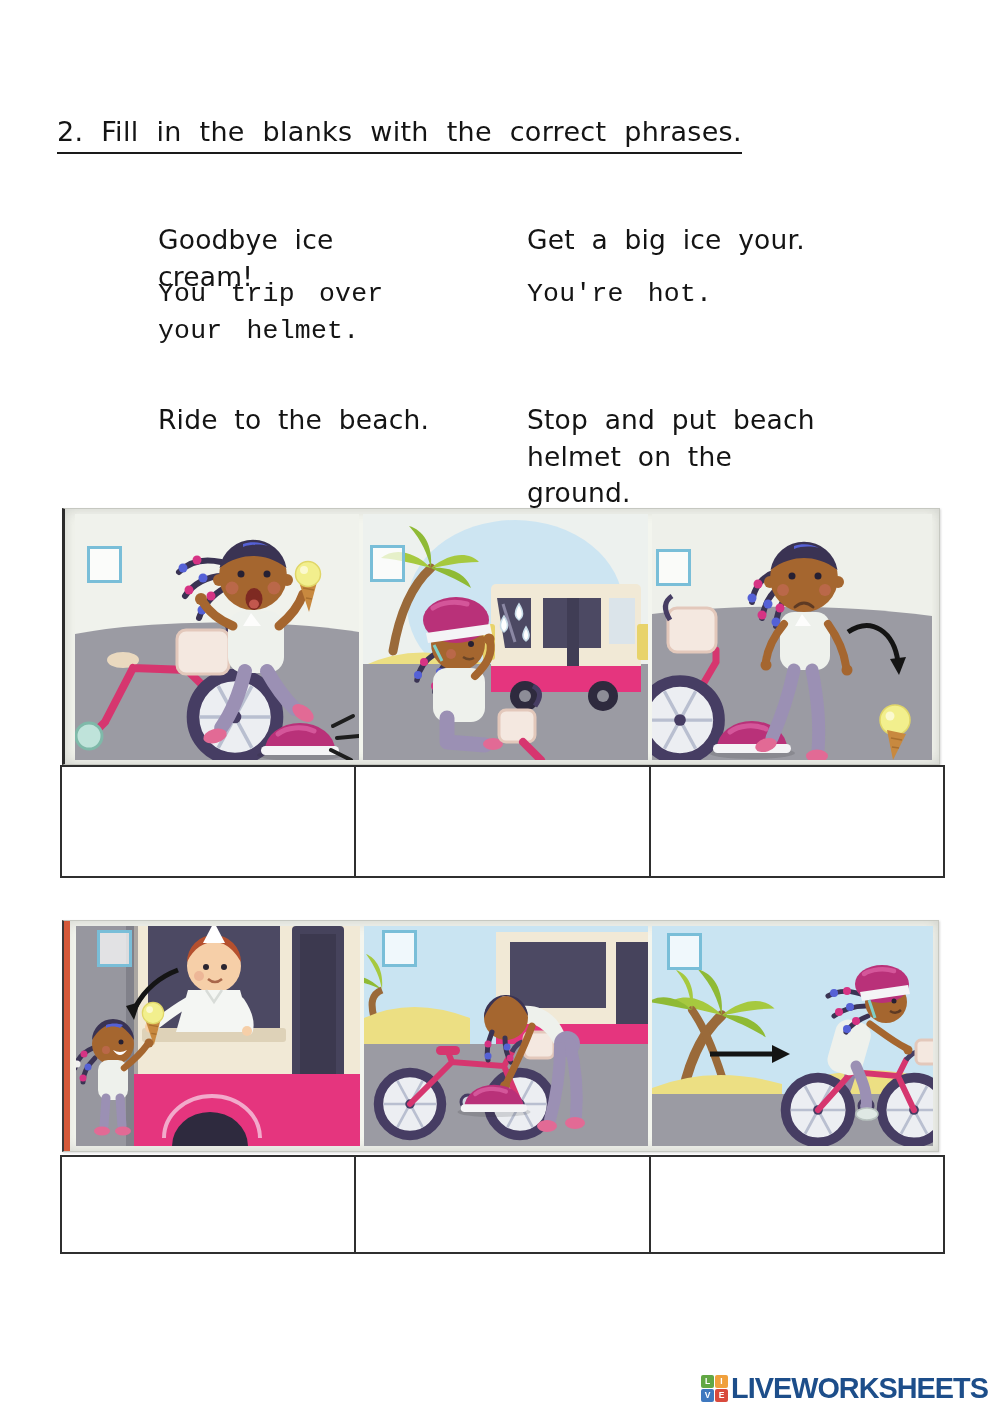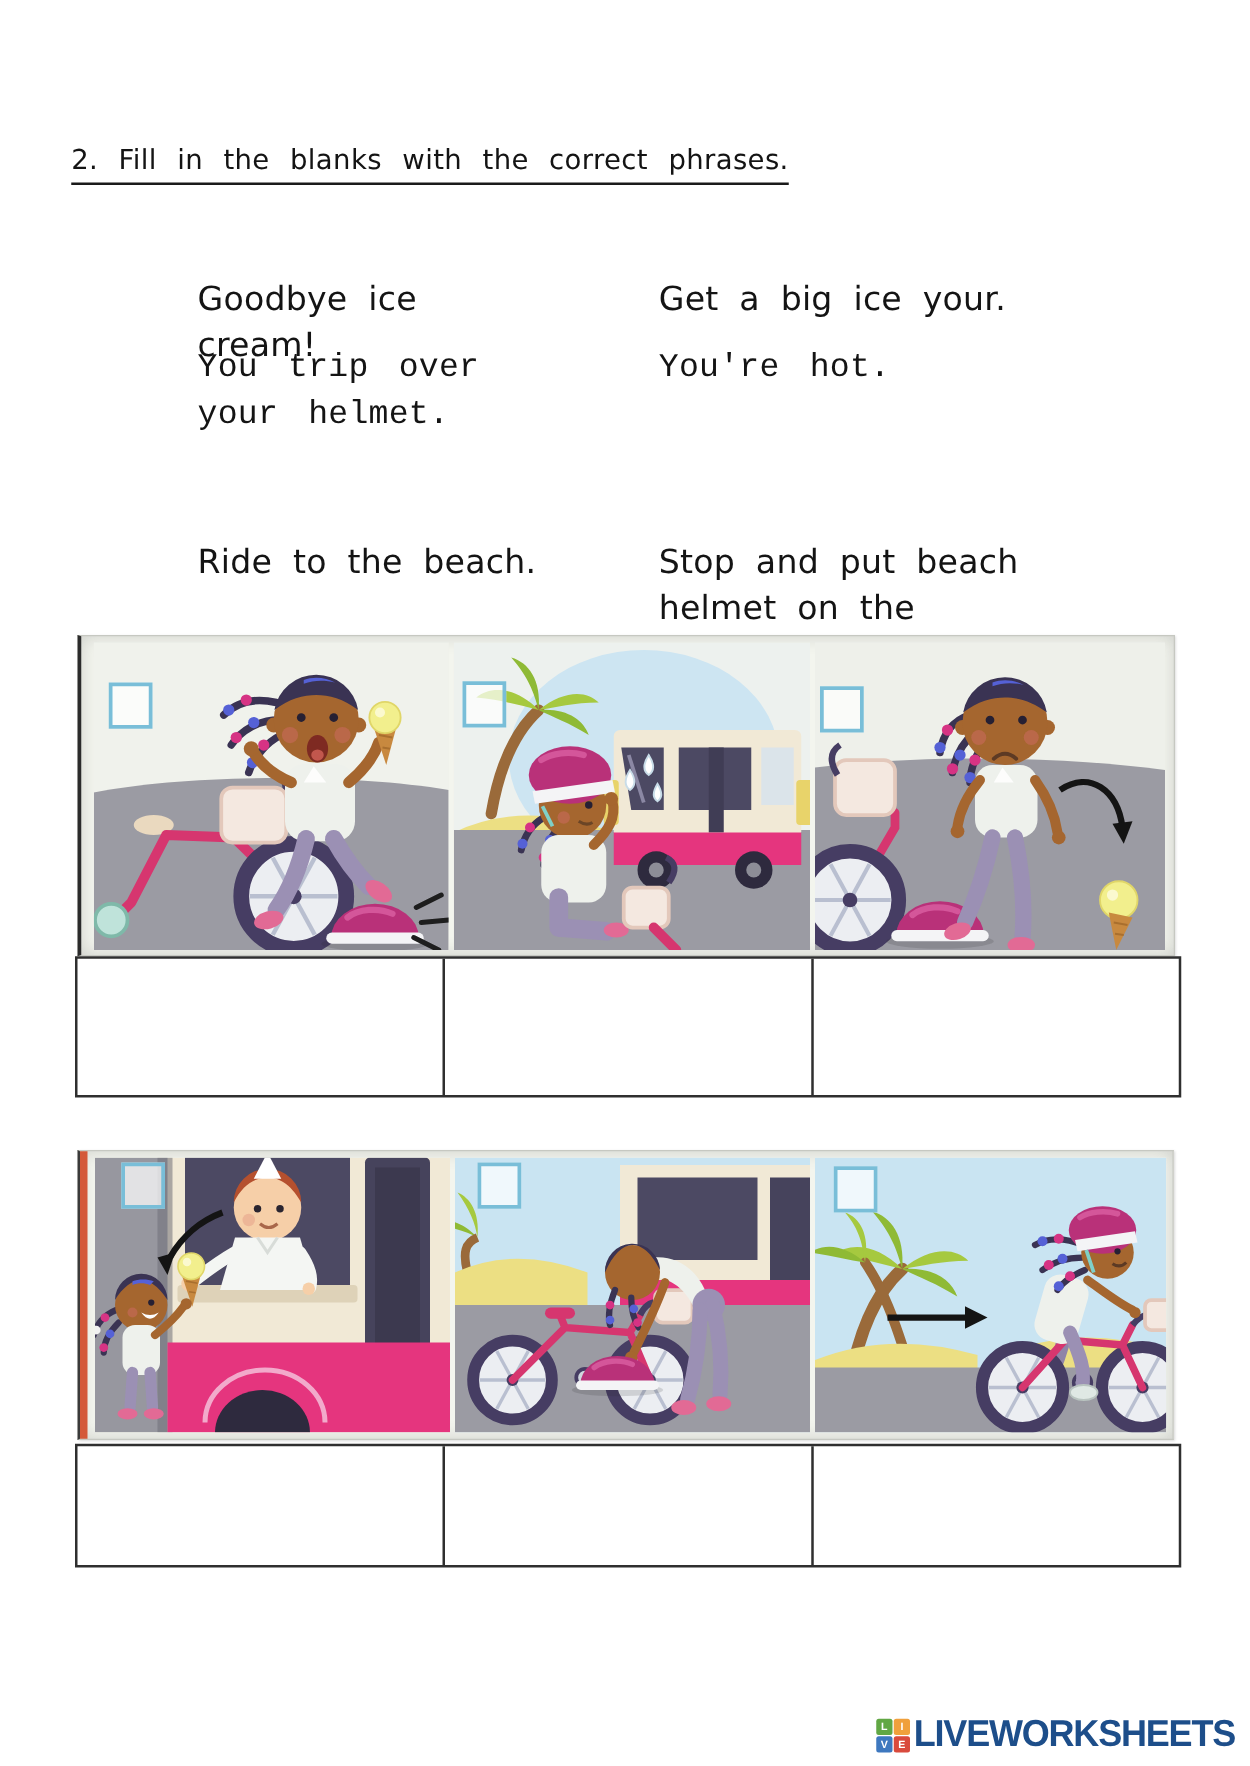--- a/index.html
+++ b/index.html
@@ -1,23 +1,23 @@
 <!DOCTYPE html>
 <html><head>
 <meta charset="utf-8">
 <style>
   html,body{margin:0;padding:0;background:#ffffff;}
   body{width:1000px;height:1413px;position:relative;font-family:"DejaVu Sans",sans-serif;color:#141414;overflow:hidden;}
   .abs{position:absolute;}
   
-  .title{left:57px;top:116px;font-size:22px;letter-spacing:.3px;word-spacing:9px;padding-bottom:5px;border-bottom:2.5px solid #1a1a1a;white-space:nowrap;}
+  .title{left:57px;top:116px;font-size:27px;letter-spacing:.3px;word-spacing:9px;padding-bottom:5px;border-bottom:2.5px solid #1a1a1a;white-space:nowrap;}
   .phrase{font-size:26.5px;line-height:1.38;word-spacing:8px;letter-spacing:.2px;}
   .pl{left:158px;width:272px;}
   .pr{left:527px;width:305px;}
-  .row1{top:180px;margin-top:42px;} .row2{top:276px;font-family:Liberation Mono, monospace;} .row3{top:402px;margin-top:30px;}
+  .row1{top:180px;margin-top:42px;} .row2{top:276px;font-family:Liberation Mono, monospace;} .row3{top:402px;}
   
   .strip{background:#f3f5ee;border:1px solid #c6c8c1;box-shadow:inset 0 0 14px rgba(90,90,90,.25), 1px 1px 2px rgba(0,0,0,.15);}
   .strip1{left:62px;top:508px;width:874px;height:255px;border-left:3px solid #2b2b2b;}
   .strip2{left:62px;top:920px;width:874px;height:230px;border-left:2px solid #3a3a3a;}
   .edge-orange{left:0;top:0;width:6px;height:100%;background:#d4593a;}
   .panel{position:absolute;overflow:hidden;background:#eef0ea;}
   .panel svg{display:block;width:100%;height:100%;}
   .s1 .panel{top:5px;height:246px;}
   .s1 .p1{left:10px;width:284px;}
   .s1 .p2{left:298px;width:285px;}

